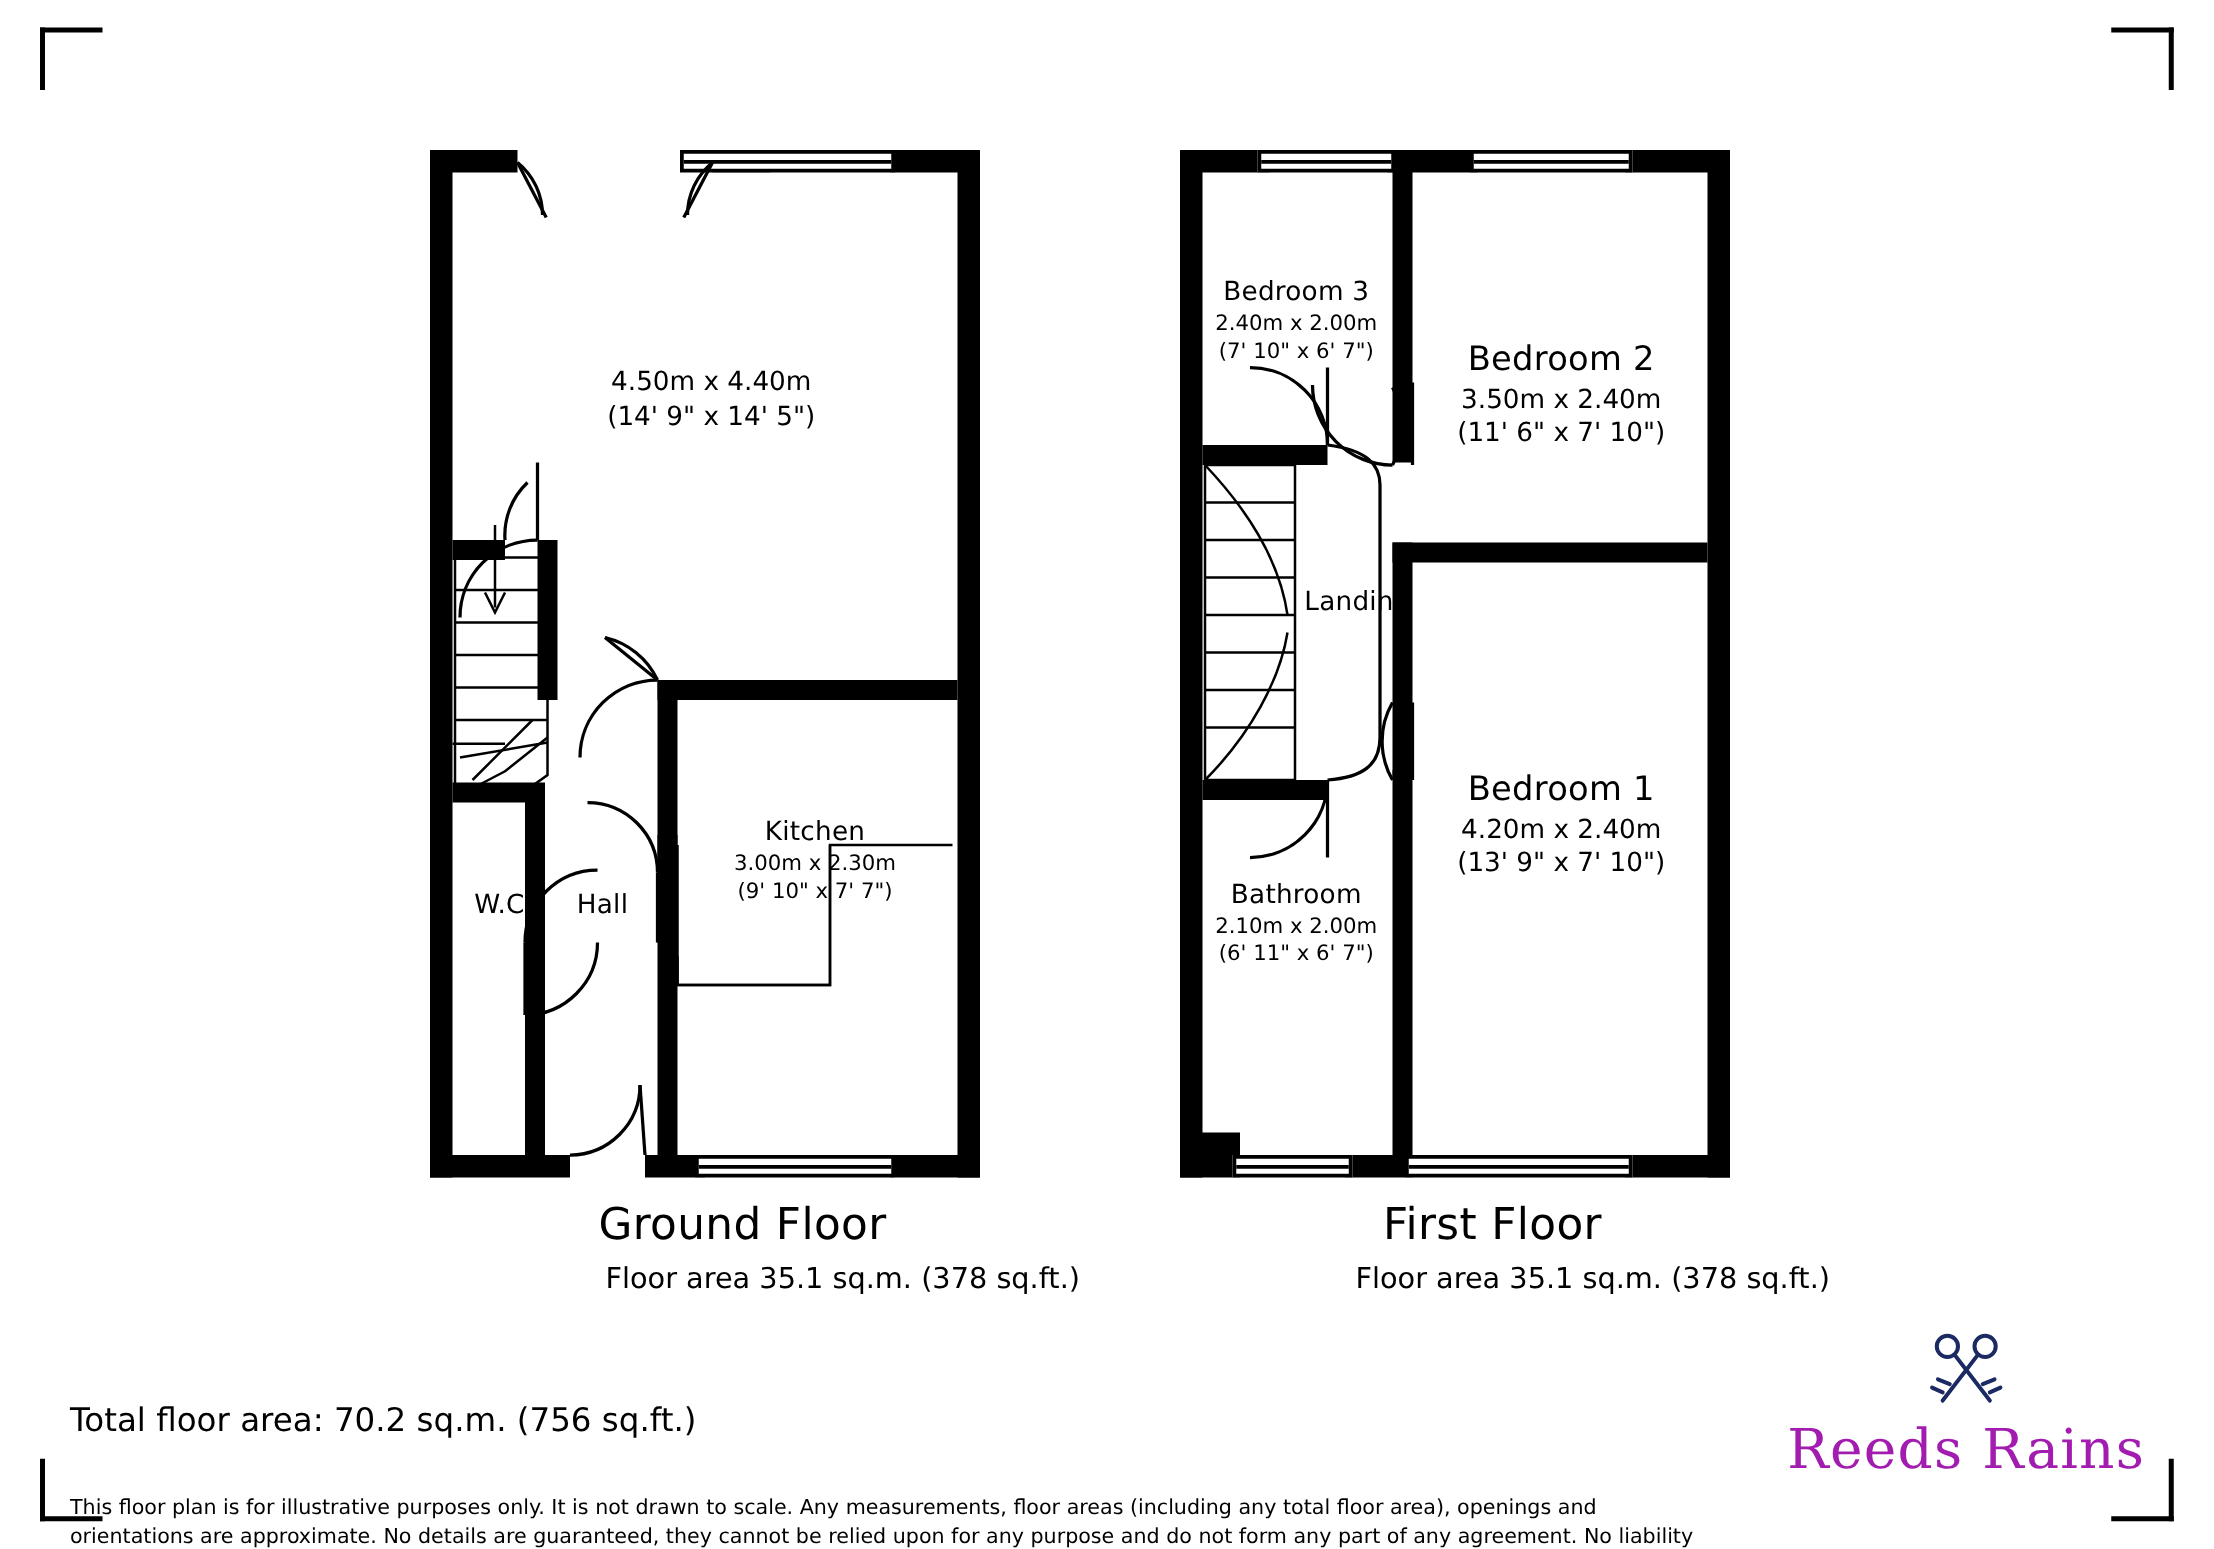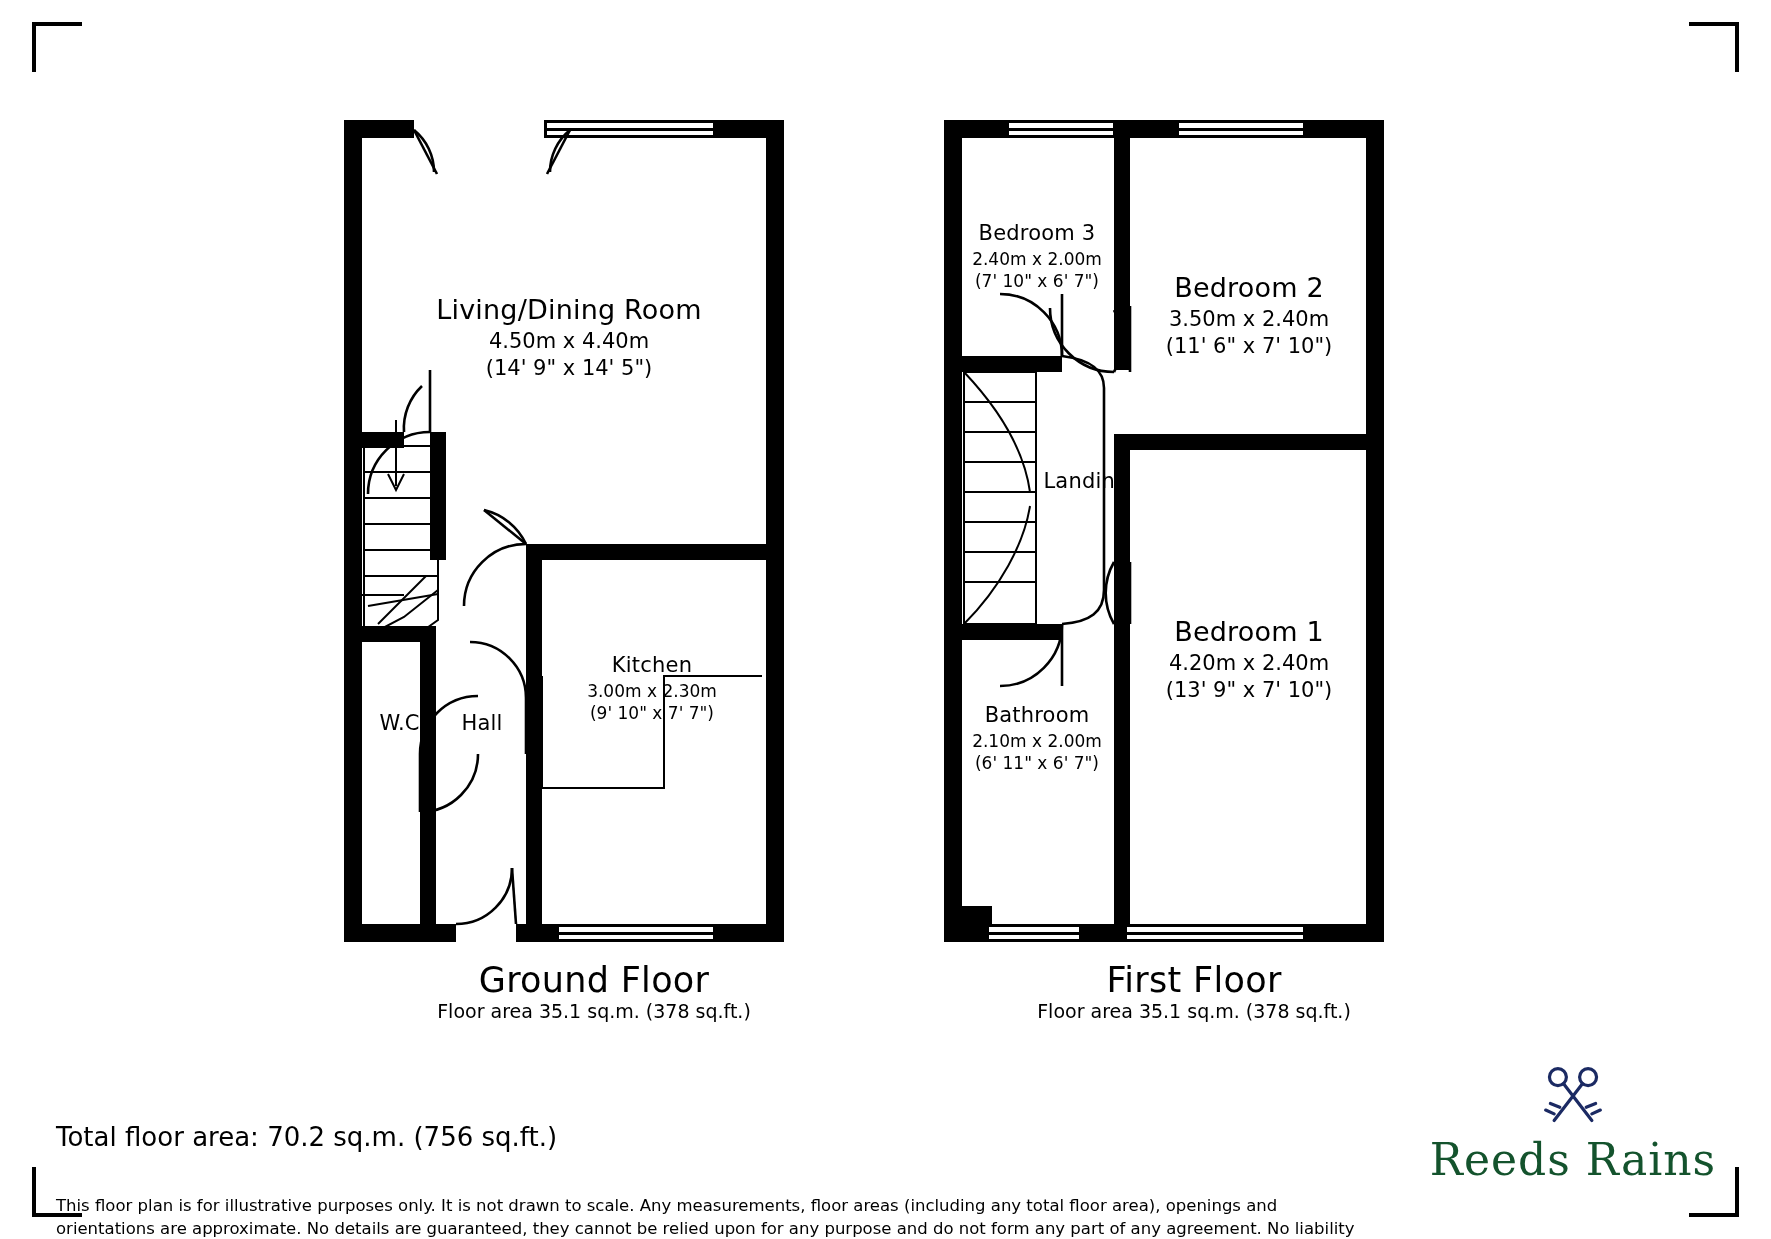--- a/index.html
+++ b/index.html
@@ -77,22 +77,23 @@
   .floor-caption {
     position: absolute;
     text-align: center;
     white-space: nowrap;
   }
   .floor-caption .title {
     font-size: 35px;
     letter-spacing: .3px;
   }
   .floor-caption .area {
-    font-size: 19px;
-    margin-top: 0;
+    font-size: 23px;
+    margin-top: 10px;
+    text-align: right;
   }
 
   
   .total-area {
     position: absolute;
     left: 56px;
     top: 1088px;
     font-size: 26px;
     white-space: nowrap;
     margin-top: 34px;
@@ -107,21 +108,21 @@
     text-align: left;
   }
 
   
   .logo {
     position: absolute;
     right: 48px;
     top: 1062px;
     width: 300px;
     text-align: center;
-    color: #14532d;
+    color: #a21caf;
   }
   .logo .keys { height: 66px; }
   .logo .brand {
     font-family: "DejaVu Serif", "Liberation Serif", serif;
     font-size: 44px;
     letter-spacing: 1px;
     margin-top: 2px;
     white-space: nowrap;
   }
 </style>
@@ -198,21 +199,20 @@
     <path d="M 112 804 A 56 56 0 0 0 168 748" fill="none" stroke="#000" stroke-width="2.6"></path>
     <line x1="168" y1="748" x2="172" y2="804" stroke="#000" stroke-width="2.6"></line>
 
     <path d="M 198 668 L 320 668 L 320 556 L 418 556" fill="none" stroke="#000" stroke-width="2"></path>
     <path d="M 198 668 L 198 645" fill="none" stroke="#000" stroke-width="2"></path>
     <path d="M 198 645 L 418 645" fill="none" stroke="#000" stroke-width="0"></path>
     <path d="M 198 556 L 198 668 L 320 668 L 320 556" fill="none" stroke="#000" stroke-width="2"></path>
   </svg>
 
   <div class="room-label" style="left:10px; top:172px; width:430px;">
-    <div class="nm">Living/Dining Room</div>
     <div class="dm">4.50m x 4.40m</div>
     <div class="dm">(14' 9" x 14' 5")</div>
   </div>
 
   <div class="room-label small" style="left:196px; top:532px; width:224px;">
     <div class="nm">Kitchen</div>
     <div class="dm">3.00m x 2.30m</div>
     <div class="dm">(9' 10" x 7' 7")</div>
   </div>
 

